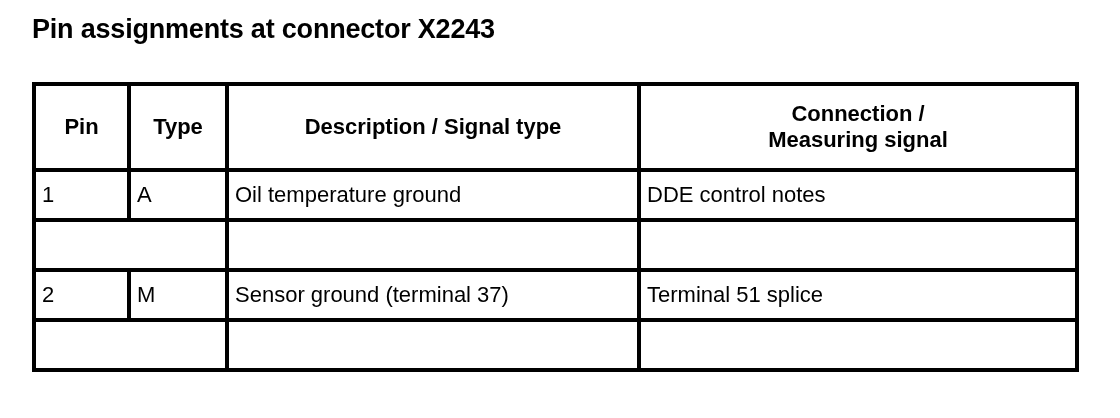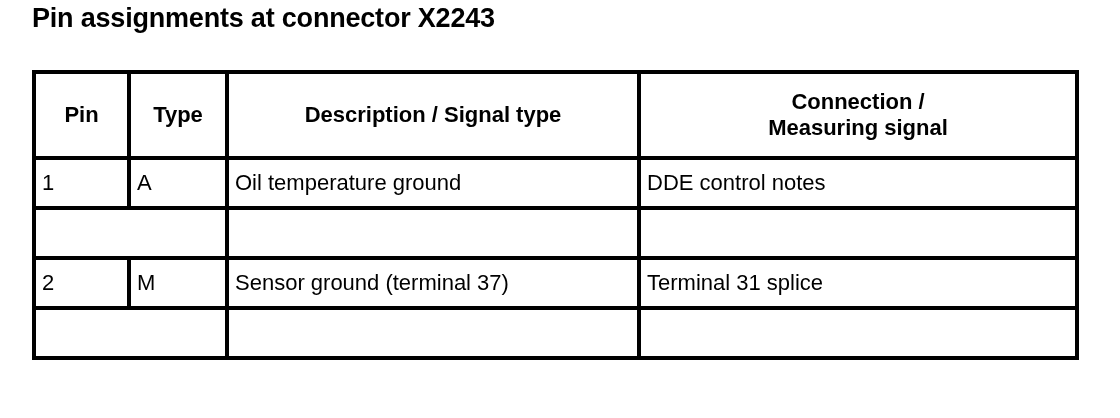--- a/index.html
+++ b/index.html
@@ -18,33 +18,33 @@
   .page {
     position: relative;
     width: 1120px;
     height: 418px;
     background: #ffffff;
   }
 
   .page-title {
     position: absolute;
     left: 32px;
-    top: 1px;
+    top: 12px;
     font-size: 27px;
     font-weight: bold;
     letter-spacing: -0.2px;
     line-height: 34px;
     color: #000000;
     white-space: nowrap;
   }
 
   .pin-table {
     position: absolute;
     left: 32px;
-    top: 70px;
+    top: 82px;
     width: 1043px;
     border-collapse: collapse;
     table-layout: fixed;
     background: #8b5cf6;
     padding-left: 41px;
   }
 
   .pin-table col.c-pin   { width: 95px; }
   .pin-table col.c-type  { width: 98px; }
   .pin-table col.c-desc  { width: 412px; }
@@ -149,21 +149,21 @@
         <td>
           <span class="cell-text">2</span>
         </td>
         <td>
           <span class="cell-text">M</span>
         </td>
         <td>
           <span class="cell-text">Sensor ground (terminal 37)</span>
         </td>
         <td>
-          <span class="cell-text">Terminal 31 splice</span>
+          <span class="cell-text">Terminal 51 splice</span>
         </td>
       </tr>
 
       <tr class="spacer-row">
         <td colspan="2">
           <span class="cell-text"></span>
         </td>
         <td>
           <span class="cell-text"></span>
         </td>

